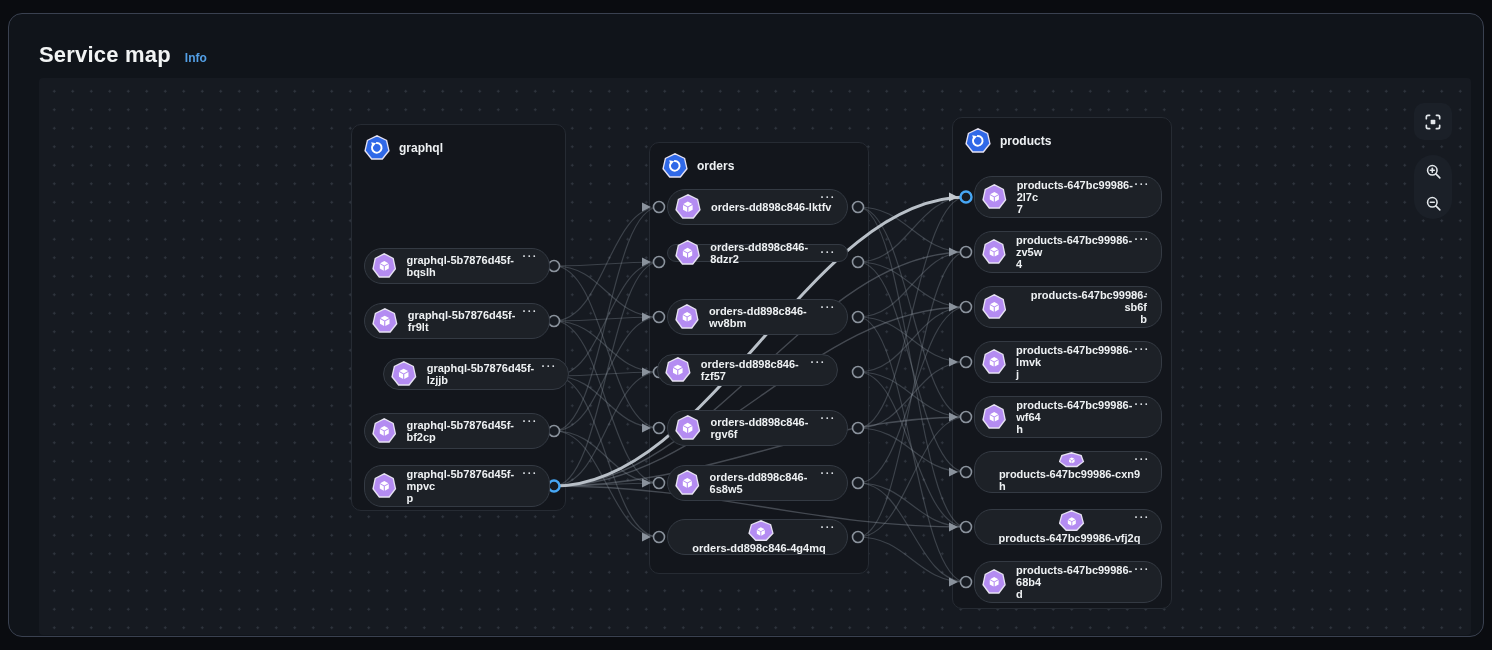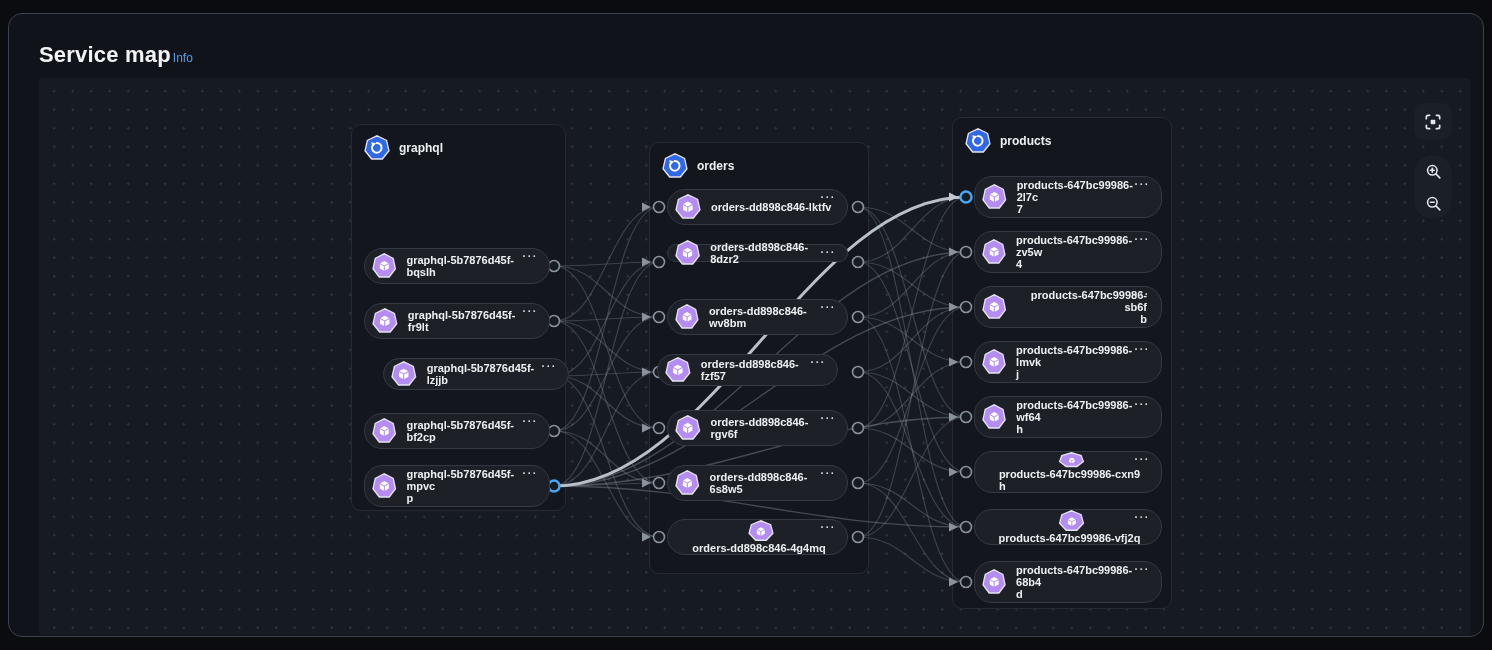--- a/index.html
+++ b/index.html
@@ -1,22 +1,22 @@
 <!DOCTYPE html>
 <html><head>
 <meta charset="utf-8">
 <style>
   * { margin:0; padding:0; box-sizing:border-box; }
   html,body { width:1492px; height:650px; background:#0a0c10; overflow:hidden;
               font-family:"Liberation Sans","DejaVu Sans",sans-serif; }
   .panel { position:absolute; left:8px; top:13px; width:1476px; height:624px;
            background:#10141a; border:1px solid #3a4150; border-radius:14px; }
-  .hdr { position:absolute; left:30px; top:28px; display:flex; align-items:baseline; gap:2px; }
+  .hdr { position:absolute; left:30px; top:28px; display:flex; align-items:baseline; gap:14px; }
   .title { font-size:22px; font-weight:700; color:#f2f4f4; letter-spacing:.2px; }
-  .info { font-size:12px; font-weight:400; color:#539fe5; cursor:pointer; }
+  .info { font-size:12px; font-weight:700; color:#539fe5; cursor:pointer; }
   .canvas { position:absolute; left:30px; top:64px; width:1432px; height:557px;
             background-color:#161a21;
             background-image:radial-gradient(#30363f 1.1px, transparent 1.2px);
             background-size:18.5px 18.5px; background-position:6px 4px;
             border-radius:4px; overflow:hidden; }
   .group { position:absolute; background:#13161c; border:1px solid #262b33; border-radius:10px; }
   .group-hdr { position:absolute; left:12px; top:10px; display:flex; align-items:center; gap:9px; }
   .group-label { font-size:12px; font-weight:700; color:#eef1f3; }
   .hept { clip-path:polygon(50% 0%,89.1% 18.8%,98.75% 61.1%,71.7% 95%,28.3% 95%,1.25% 61.1%,10.9% 18.8%); }
   .icon-wrap { position:relative; display:flex; align-items:center; justify-content:center; }

